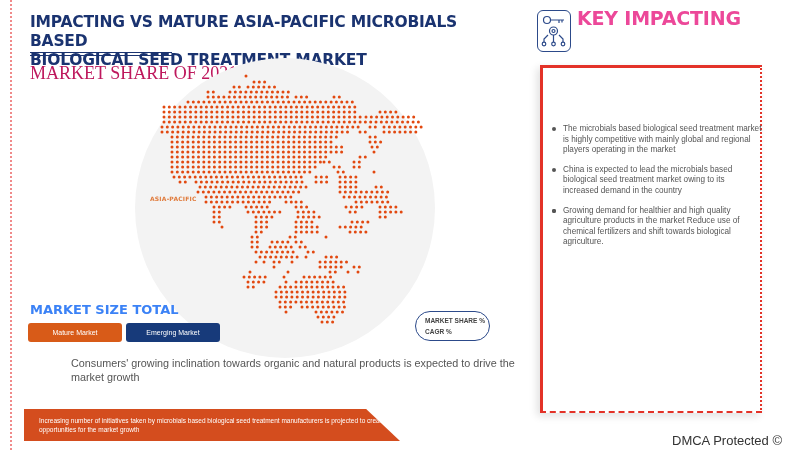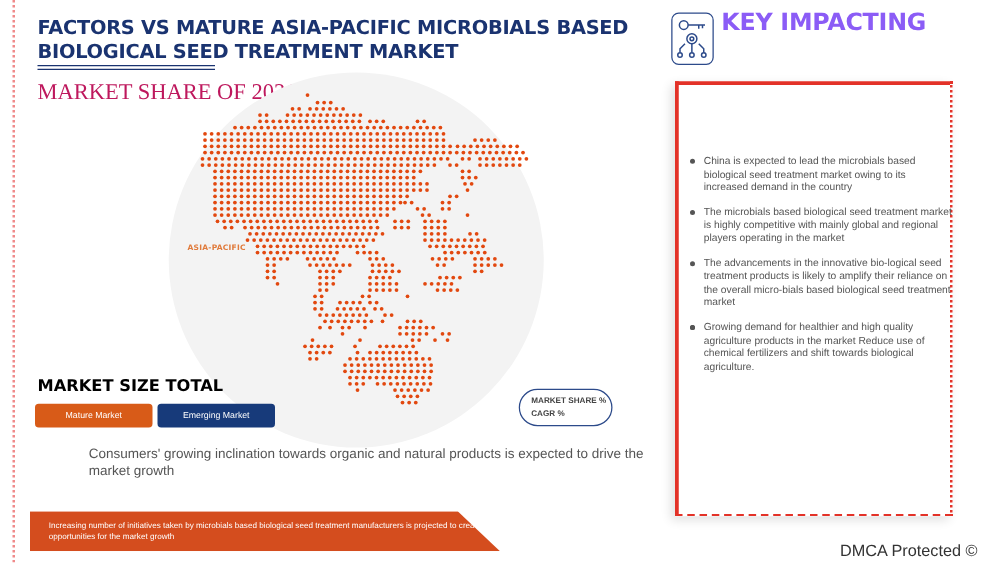--- a/index.html
+++ b/index.html
@@ -9,48 +9,48 @@
   .left-dots { position: absolute; left: 10px; top: 0; width: 0; height: 450px; border-left: 2px dotted #f08a8a; }
 
   .title { position: absolute; left: 30px; top: 13px; width: 480px; font-family: "DejaVu Sans", sans-serif; font-weight: 900; font-size: 15.5px; line-height: 19px; color: #1a3370; letter-spacing: -0.2px; }
   .title-rule { position: absolute; left: 30px; top: 52px; width: 142px; height: 4px; border-top: 1px solid #1a3370; border-bottom: 1px solid #1a3370; }
   .subtitle { position: absolute; left: 30px; top: 63px; font-size: 18px; color: #be185d; font-family: Liberation Serif, serif; }
 
   .map-circle { position: absolute; left: 135px; top: 58px; width: 300px; height: 300px; border-radius: 50%; background: #f3f3f3; }
   .map-svg { position: absolute; left: 130px; top: 60px; width: 320px; height: 290px; }
   .map-label { position: absolute; left: 150px; top: 195px; font-size: 6px; font-weight: bold; color: #e07b3c; letter-spacing: 0.2px; }
 
-  .ms-title { position: absolute; left: 30px; top: 302px; font-size: 13px; font-weight: bold; color: #000000; font-family: "DejaVu Sans", sans-serif; }
+  .ms-title { position: absolute; left: 30px; top: 302px; font-size: 13px; font-weight: bold; color: #3b82f6; font-family: "DejaVu Sans", sans-serif; }
   .btn { position: absolute; top: 323px; height: 19px; width: 94px; border-radius: 3px; color: #fff; font-size: 7px; display: flex; align-items: center; justify-content: center; font-family: "Liberation Sans", sans-serif; }
   .btn-mature { left: 28px; background: #d85b18; }
   .btn-emerging { left: 126px; background: #173a7a; }
 
   .growth-text { position: absolute; left: 27px; top: 357px; width: 450px; font-size: 10.8px; line-height: 13.5px; color: #555; font-family: "Liberation Sans", sans-serif; margin-left: 44px; }
 
   .pill { position: absolute; left: 415px; top: 311px; width: 75px; height: 30px; border: 1.5px solid #2c4a8a; border-radius: 15px; padding: 3px 0 0 9px; font-size: 6.5px; font-weight: bold; color: #444; line-height: 11px; font-family: "Liberation Sans", sans-serif; }
 
   .banner { position: absolute; left: 24px; top: 409px; width: 376px; height: 32px; background: #d44d1e; clip-path: polygon(0 0, 91% 0, 100% 100%, 0 100%); color: #fff; font-size: 6.5px; line-height: 8.5px; padding: 8px 0 0 15px; font-family: "Liberation Sans", sans-serif; }
 
   .kif-icon { position: absolute; left: 537px; top: 10px; width: 34px; height: 42px; border: 1.5px solid #2c4a8a; border-radius: 6px; }
-  .kif-title { position: absolute; left: 577px; top: 9px; font-weight: 900; font-size: 19px; line-height: 19.5px; color: #8b5cf6; font-family: "DejaVu Sans", sans-serif; letter-spacing: -0.2px; }
+  .kif-title { position: absolute; left: 577px; top: 9px; font-weight: 900; font-size: 19px; line-height: 19.5px; color: #ec4899; font-family: "DejaVu Sans", sans-serif; letter-spacing: -0.2px; }
 
   .factors-box { position: absolute; left: 540px; top: 65px; width: 222px; height: 348px; border-left: 3px solid #e33228; border-top: 3px solid #e33228; border-bottom: 2px dashed #e33228; border-right: 2px dotted #e33228; box-shadow: -3px 3px 8px rgba(0,0,0,0.12); background: #fff; }
   .factors-list { position: absolute; left: 552px; top: 124px; width: 210px; list-style: none; }
   .factors-list li { position: relative; padding-left: 11px; font-size: 8.2px; line-height: 10.6px; color: #555; margin-bottom: 9px; font-family: "Liberation Sans", sans-serif; }
   .factors-list li .bullet { position: absolute; left: 0; top: 3px; width: 4px; height: 4px; border-radius: 50%; background: #555; }
 
   .dmca { position: absolute; left: 672px; top: 433px; font-size: 13px; color: #333; font-family: "Liberation Sans", sans-serif; }
 </style>
 </head>
 <body>
 
 <div class="left-dots"></div>
 
 <div class="title">
-  <div>FACTORS VS MATURE ASIA-PACIFIC MICROBIALS BASED</div>
+  <div>IMPACTING VS MATURE ASIA-PACIFIC MICROBIALS BASED</div>
   <div>BIOLOGICAL SEED TREATMENT MARKET</div>
 </div>
 <div class="title-rule"></div>
 <div class="subtitle">MARKET SHARE OF 2021</div>
 
 <div class="map-circle"></div>
 <svg class="map-svg" viewBox="0 0 320 290">
   <g id="dots" fill="#e2480f">
       <circle cx="116.0" cy="16" r="1.5"></circle>
       <circle cx="124.0" cy="22" r="1.5"></circle>
@@ -1127,20 +1127,19 @@
     <circle cx="15.5" cy="33" r="1.8"></circle>
     <circle cx="25" cy="33" r="1.8"></circle>
   </svg>
 </div>
 <div class="kif-title">
   <div>KEY IMPACTING</div>
 </div>
 
 <div class="factors-box"></div>
 <ul class="factors-list">
+  <li><span class="bullet"></span><span>The microbials based biological seed treatment market is highly competitive with mainly global and regional players operating in the market</span></li>
   <li><span class="bullet"></span><span>China  is expected to lead the microbials based biological seed treatment market owing to its increased demand in the country</span></li>
-  <li><span class="bullet"></span><span>The microbials based biological seed treatment market is highly competitive with mainly global and regional players operating in the market</span></li>
-  <li><span class="bullet"></span><span>The advancements in the innovative bio-logical seed treatment products is likely to amplify their reliance on the overall micro-bials based biological seed treatment market</span></li>
   <li><span class="bullet"></span></li>
   <li><span class="bullet"></span><span>Growing demand for healthier and high quality agriculture products in the market Reduce use of chemical fertilizers and shift towards biological agriculture.</span></li>
 </ul>
 
 <div class="dmca">DMCA Protected © DataBridge</div>
 
 </body></html>

